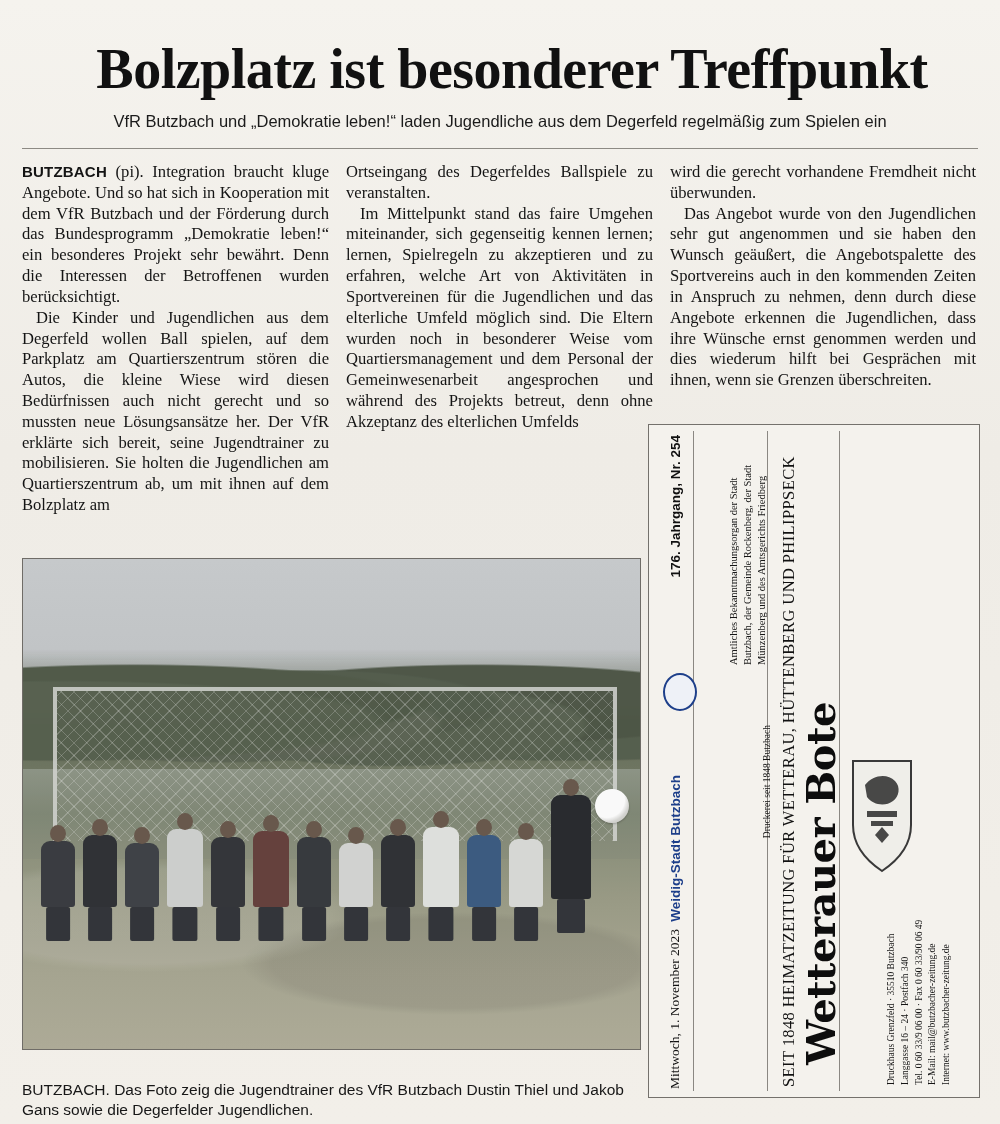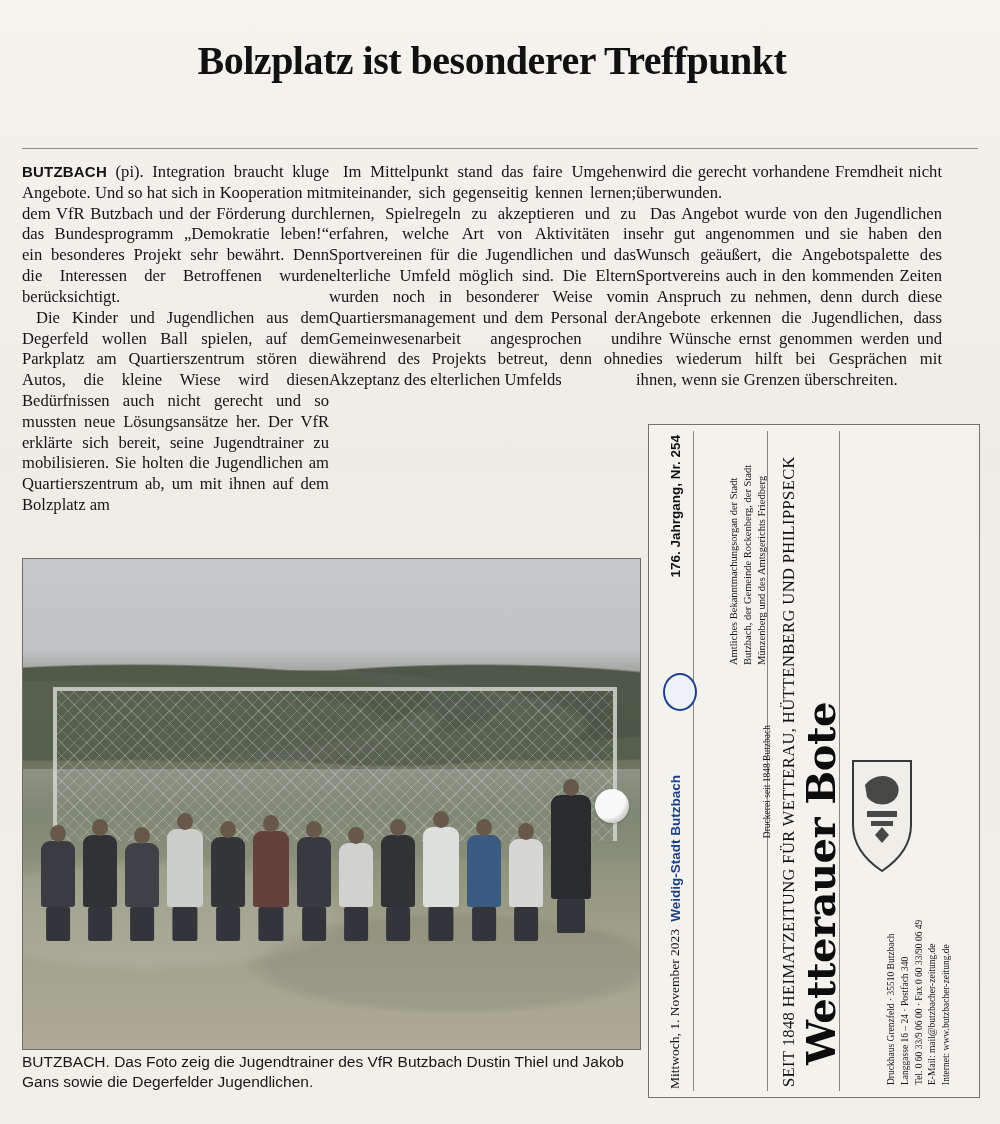--- a/index.html
+++ b/index.html
@@ -24,27 +24,27 @@
   .paper-tint {
     position: absolute;
     inset: 0;
     background:
       linear-gradient(180deg, #f5f3ee 0%, #efece6 40%, #f2efe9 100%);
   }
 
   
   .headline {
     position: absolute;
-    left: 14px;
+    left: 34px;
     top: 40px;
     width: 956px;
     text-align: center;
     font-family: "Liberation Serif", serif;
     font-weight: bold;
-    font-size: 40px;
+    font-size: 56px;
     letter-spacing: -0.5px;
     line-height: 1.05;
     color: #111;
   }
   .subhead {
     position: absolute;
     left: 22px;
     top: 112px;
     width: 956px;
     text-align: center;
@@ -62,20 +62,21 @@
     background: #8d8a84;
   }
 
   
   .cols {
     position: absolute;
     left: 22px;
     top: 162px;
     width: 956px;
     display: flex;
+    gap: 17px;
   }
   .col {
     width: 307px;
     font-size: 16.6px;
     line-height: 1.255;
     text-align: justify;
     text-justify: inter-word;
     hyphens: auto;
     color: #141414;
   }
@@ -195,21 +196,21 @@
   .ball {
     position: absolute;
     width: 34px; height: 34px;
     border-radius: 50%;
     background: radial-gradient(circle at 35% 32%, #ffffff 0 55%, #d8d8d4 70%, #b9b9b4 100%);
     box-shadow: 0 1px 2px rgba(0,0,0,0.25);
   }
   .photo-caption {
     position: absolute;
     left: 22px;
-    top: 1052px;
+    top: 1080px;
     width: 617px;
     font-family: "Liberation Sans", sans-serif;
     font-size: 15.5px;
     line-height: 1.32;
     color: #171717;
   }
 
   
   .masthead {
     position: absolute;
@@ -295,30 +296,32 @@
     width: 1px;
   }
 </style>
 </head>
 <body>
 
 <div class="page">
   <div class="paper-tint"></div>
 
   <div class="headline">Bolzplatz ist besonderer Treffpunkt</div>
+  <div class="subhead">VfR Butzbach und „Demokratie leben!“ laden Jugendliche aus dem Degerfeld regelmäßig zum Spielen ein</div>
   <div class="rule-top"></div>
 
   <div class="cols">
 
     <div class="col col-1">
       <p class="first"><span class="lead">BUTZBACH</span> <span>(pi). Integration braucht kluge Angebote. Und so hat sich in Kooperation mit dem VfR Butzbach und der Förderung durch das Bundesprogramm „Demokratie leben!“ ein besonderes Projekt sehr bewährt. Denn die Interessen der Betroffenen wurden berücksichtigt.</span></p>
       <p>Die Kinder und Jugendlichen aus dem Degerfeld wollen Ball spielen, auf dem Parkplatz am Quartierszentrum stören die Autos, die kleine Wiese wird diesen Bedürfnissen auch nicht gerecht und so mussten neue Lösungsansätze her. Der VfR erklärte sich bereit, seine Jugendtrainer zu mobilisieren. Sie holten die Jugendlichen am Quartierszentrum ab, um mit ihnen auf dem Bolzplatz am</p>
     </div>
 
     <div class="col col-2">
+      <p class="first">Ortseingang des Degerfeldes Ballspiele zu veranstalten.</p>
       <p>Im Mittelpunkt stand das faire Umgehen miteinander, sich gegenseitig kennen lernen; lernen, Spielregeln zu akzeptieren und zu erfahren, welche Art von Aktivitäten in Sportvereinen für die Jugendlichen und das elterliche Umfeld möglich sind. Die Eltern wurden noch in besonderer Weise vom Quartiersmanagement und dem Personal der Gemeinwesenarbeit angesprochen und während des Projekts betreut, denn ohne Akzeptanz des elterlichen Umfelds</p>
     </div>
 
     <div class="col col-3">
       <p class="first">wird die gerecht vorhandene Fremdheit nicht überwunden.</p>
       <p>Das Angebot wurde von den Jugendlichen sehr gut angenommen und sie haben den Wunsch geäußert, die Angebotspalette des Sportvereins auch in den kommenden Zeiten in Anspruch zu nehmen, denn durch diese Angebote erkennen die Jugendlichen, dass ihre Wünsche ernst genommen werden und dies wiederum hilft bei Gesprächen mit ihnen, wenn sie Grenzen überschreiten.</p>
     </div>
   </div>
 
   <div class="photo-wrap">

